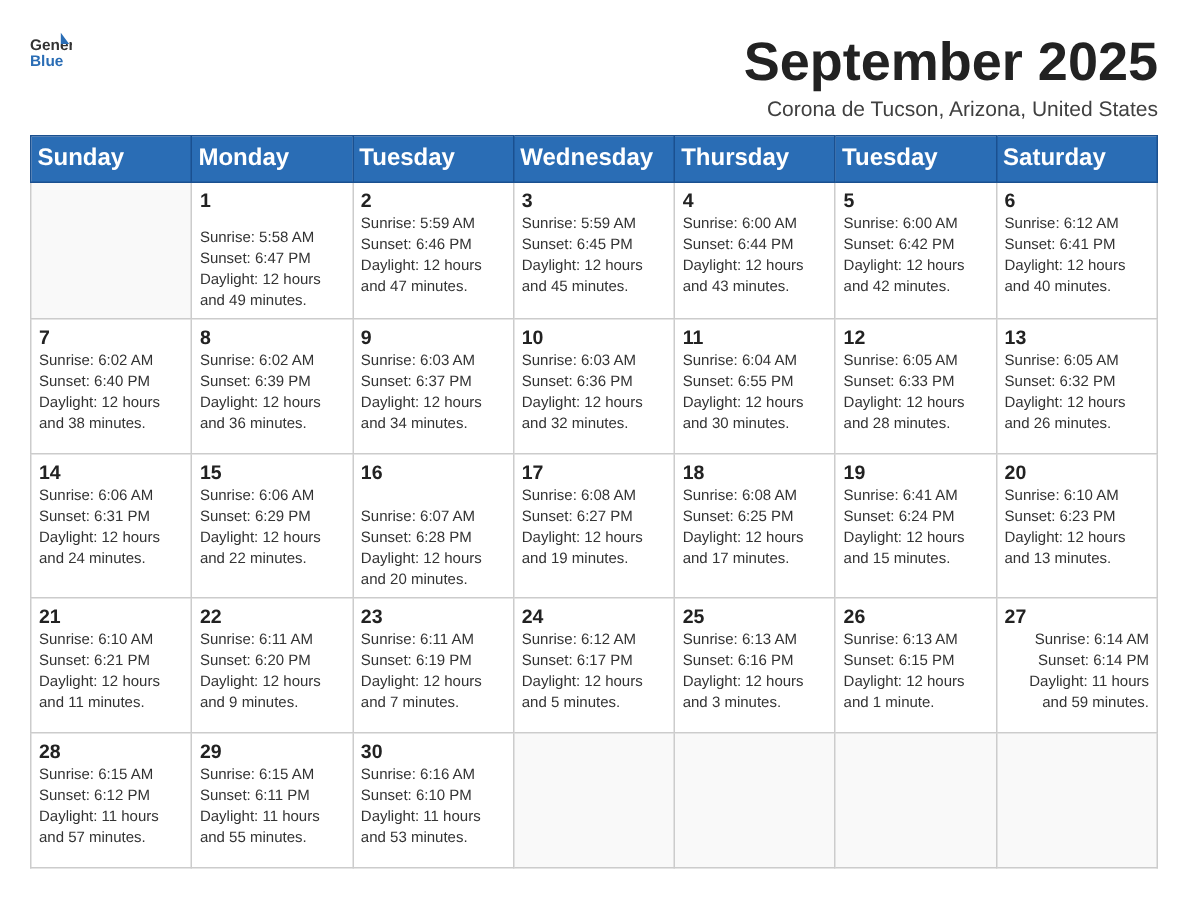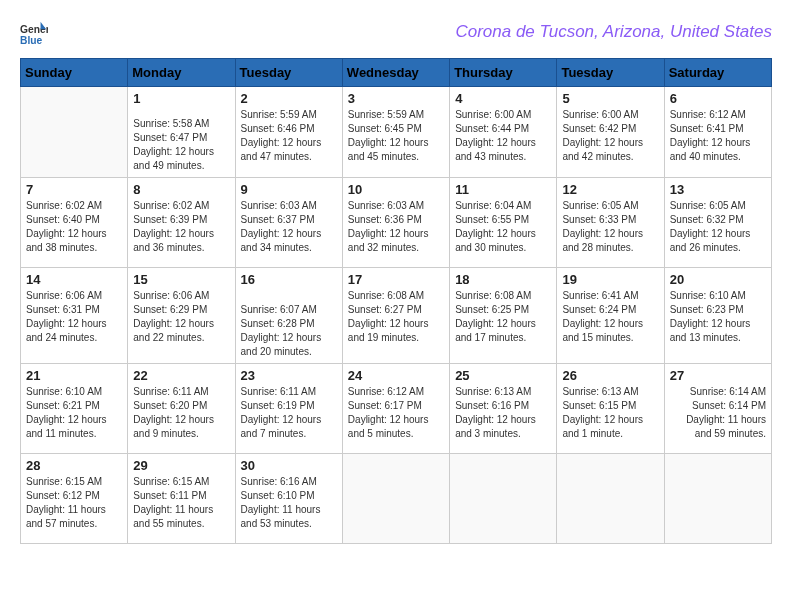--- a/index.html
+++ b/index.html
@@ -27,34 +27,33 @@
     }
     .title-block {
       text-align: right;
     }
     .month-title {
       font-size: 36px;
       font-weight: bold;
       color: #222;
     }
     .location {
-      font-size: 17px;
-      color: #8b5cf6;
+      font-size: 14px;
+      color: #404040;
       margin-top: 2px;
-      font-style: italic;
     }
     table {
       width: 100%;
       border-collapse: collapse;
       table-layout: fixed;
     }
     thead th {
       background: #2a6db5;
-      color: #000000;
-      font-size: 13px;
+      color: #ffffff;
+      font-size: 16px;
       font-weight: bold;
       padding: 6px 4px;
       text-align: left;
       border: 1px solid #1a5090;
     }
     tbody td {
       border: 1px solid #ccc;
       vertical-align: top;
       padding: 4px 5px;
       font-size: 10.5px;
@@ -80,20 +79,21 @@
 
 <div class="header">
   <div class="logo">
     <svg class="logo-icon" viewBox="0 0 30 30">
       <text x="0" y="14" font-size="11" font-weight="bold" fill="#333">General</text>
       <text x="0" y="26" font-size="11" font-weight="bold" fill="#2a6db5">Blue</text>
       <polygon points="22,2 28,10 22,10" fill="#2a6db5"></polygon>
     </svg>
   </div>
   <div class="title-block">
+    <div class="month-title">September 2025</div>
     <div class="location">Corona de Tucson, Arizona, United States</div>
   </div>
 </div>
 
 <table>
   <thead>
     <tr>
     <th>Sunday</th>
         <th>Monday</th>
         <th>Tuesday</th>

